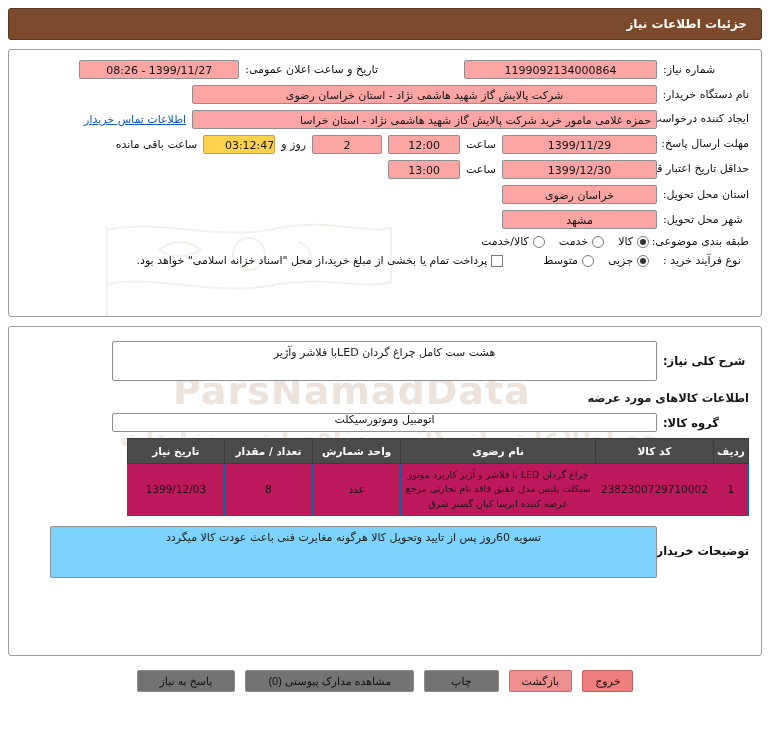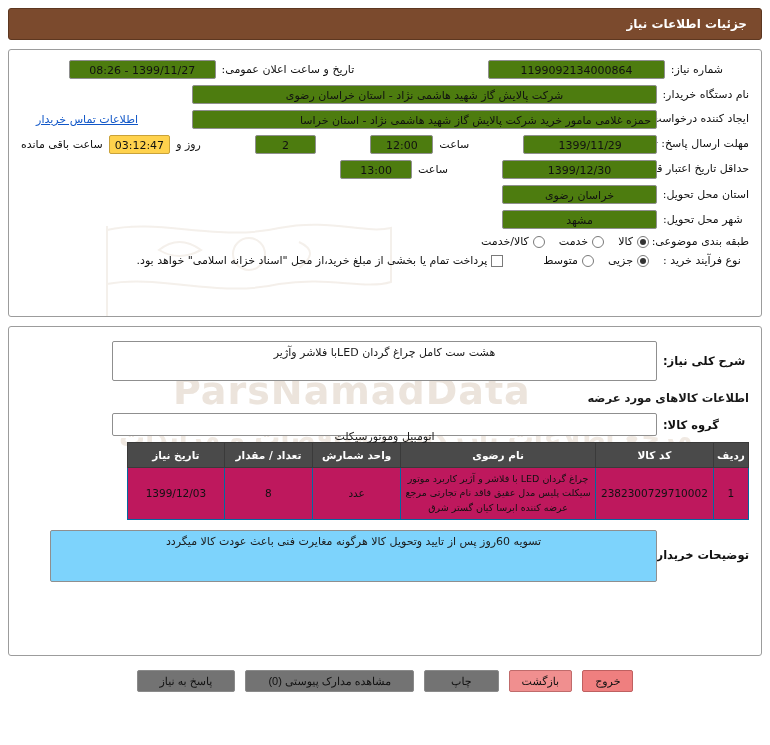--- a/index.html
+++ b/index.html
@@ -99,48 +99,46 @@
     white-space: nowrap;
     font-weight: normal;
   }
   .lbl-w {
     width: 86px;
     display: inline-block;
     text-align: left;
   }
   .field {
     border: 1px solid #8f8f8f;
-    background: #4d7c0f;
+    background: #fca5a5;
     height: 19px;
     line-height: 19px;
     font-size: 11px;
     padding: 0 5px;
     box-sizing: border-box;
     text-align: center;
     color: #111;
     border-radius: 2px;
     overflow: hidden;
     white-space: nowrap;
-    margin-left: 48px;
   }
   .field.right { text-align: right; }
   .f-num { width: 193px; }
   .f-date { width: 160px; }
   .f-long { width: 465px; }
   .f-long2 { width: 465px; }
   .f-mid { width: 155px; }
   .f-tiny { width: 70px; }
   .f-time { width: 72px; }
   .f-city { width: 155px; }
   .timer {
     background: #ffd24d;
     border: 1px solid #c9a23a;
     color: #111;
     width: 72px;
-    text-align: center;
     height: 19px;
     line-height: 19px;
     font-size: 11px;
     border-radius: 2px;
     box-sizing: border-box;
   }
   .link {
     color: #1157c8;
     text-decoration: underline;
     font-size: 11px;
@@ -187,21 +185,21 @@
   .bigbox {
     border: 1px solid #8f8f8f;
     background: #ffffff;
     box-sizing: border-box;
     font-size: 11px;
     padding: 4px 6px;
     text-align: center;
     border-radius: 2px;
   }
   .desc-box { width: 545px; height: 40px; }
-  .group-box { width: 545px; height: 19px; line-height: 11px; padding-top: 17px;}
+  .group-box { width: 545px; height: 19px; line-height: 11px; padding-top: 0;}
   .heading-mid {
     font-size: 11.5px;
     font-weight: bold;
     margin: 10px 0 8px 0;
     text-align: right;
   }
 
   
   table.goods {
     border-collapse: collapse;

